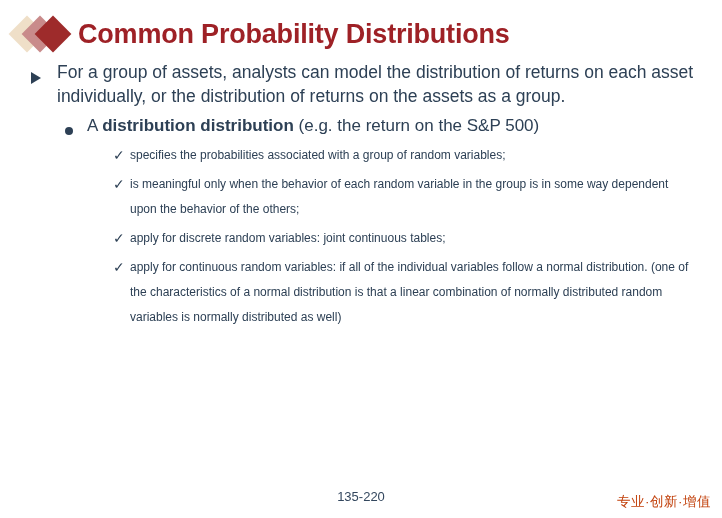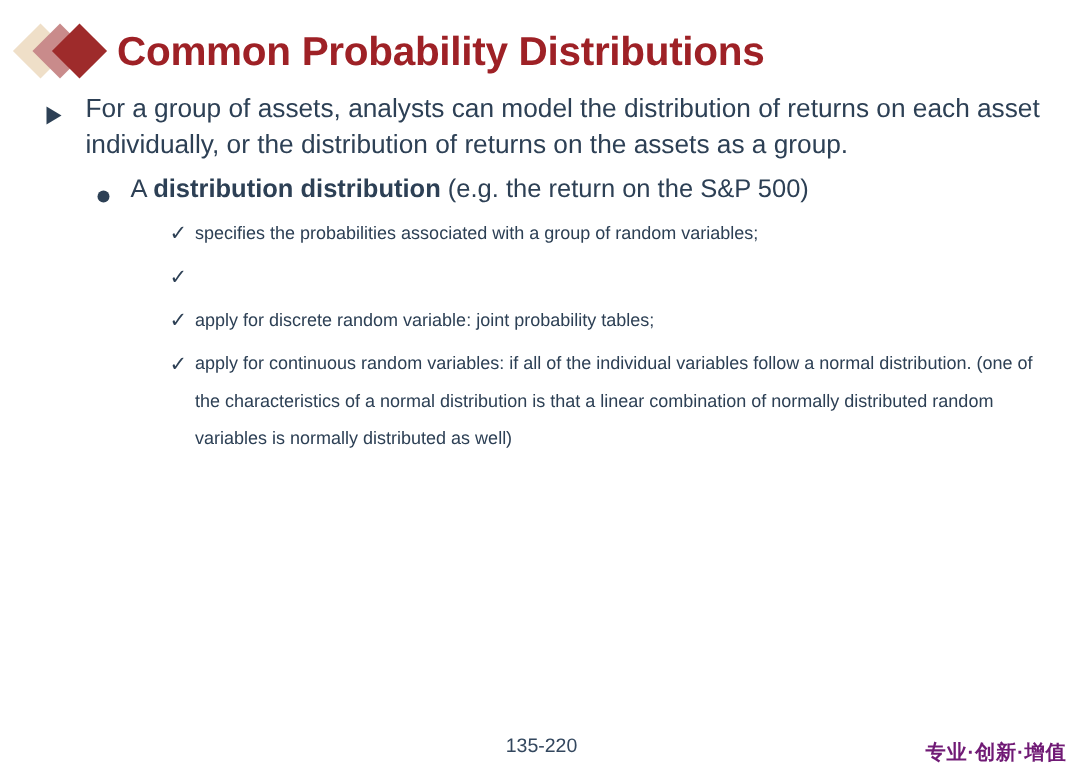--- a/index.html
+++ b/index.html
@@ -156,22 +156,22 @@
     top: 489px;
     text-align: center;
     font-size: 13px;
     color: #33475e;
   }
   .brand-tag {
     position: absolute;
     right: 11px;
     top: 493px;
     font-size: 13.5px;
-    font-weight: bold;
-    color: #701a75;
+    font-weight: normal;
+    color: #c2410c;
     letter-spacing: 0.5px;
     white-space: nowrap;
   }
 </style>
 </head>
 <body>
 
 <div class="slide">
 
   <div class="title-row">
@@ -196,25 +196,26 @@
       <span class="txt"><span>A </span><b>distribution distribution</b><span> (e.g. the return on the S&amp;P 500)</span></span>
     </div>
 
     <div class="blk lvl3">
       <span class="marker">✓</span>
       <span class="txt">specifies the probabilities associated with a group of random variables;</span>
     </div>
 
     <div class="blk lvl3">
       <span class="marker">✓</span>
-    </div>
-
-    <div class="blk lvl3">
-      <span class="marker">✓</span>
-      <span class="txt">apply for discrete random variable: joint probability tables;</span>
+      <span class="txt">is meaningful only when the behavior of each random variable in the group is in some way dependent upon the behavior of the others;</span>
+    </div>
+
+    <div class="blk lvl3">
+      <span class="marker">✓</span>
+      <span class="txt">apply for discrete random variables: joint continuous tables;</span>
     </div>
 
     <div class="blk lvl3">
       <span class="marker">✓</span>
       <span class="txt">apply for continuous random variables: if all of the individual variables follow a normal distribution. (one of the characteristics of a normal distribution is that a linear combination of normally distributed random variables is normally distributed as well)</span>
     </div>
 
   </div>
 
   <div class="page-num">135-220</div>

